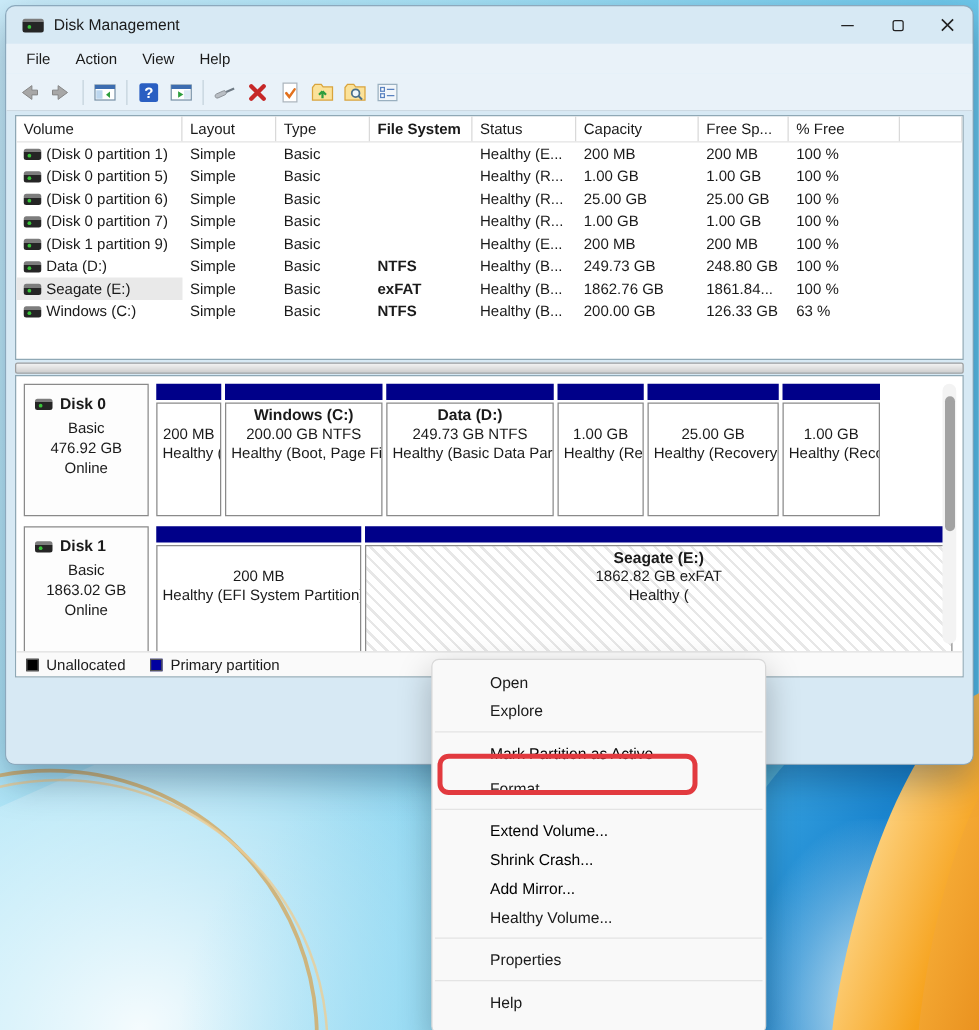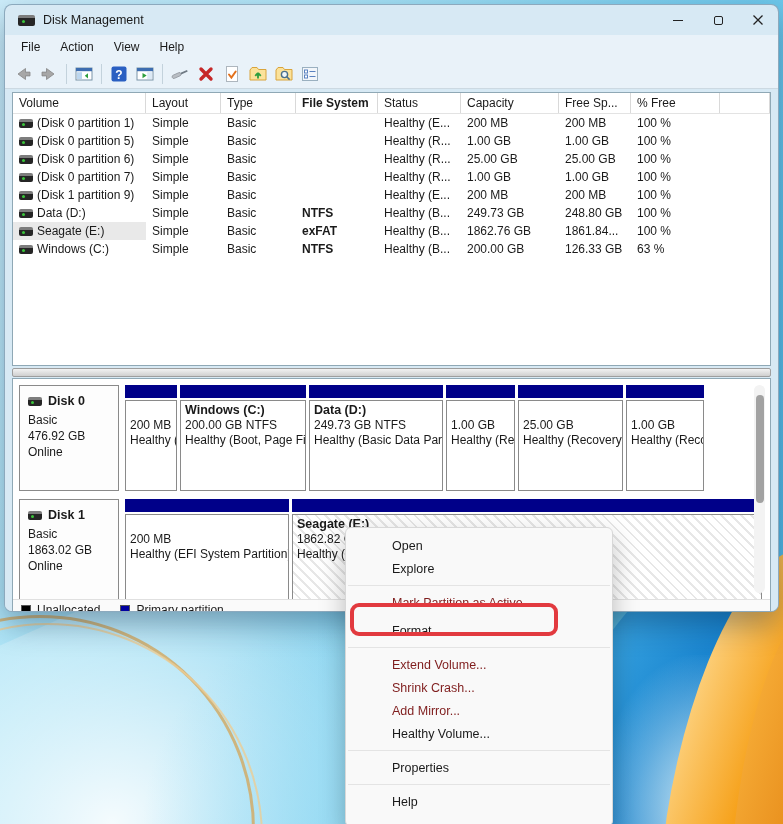--- a/index.html
+++ b/index.html
@@ -35,35 +35,35 @@
   .menubar { position:absolute; left:0; top:30px; right:0; height:24px; background:#e9f2f9; display:flex; align-items:center; padding-left:6px; }
   .menu-item { font-size:12px; padding:3px 10px; }
 
   .toolbar { position:absolute; left:0; top:54px; right:0; height:30px; background:#e9f2f9; border-bottom:1px solid #ccd9e2; display:flex; align-items:center; padding-left:6px; gap:2px; }
   .tbtn { width:24px; height:24px; display:flex; align-items:center; justify-content:center; }
   .tsep { width:1px; height:20px; background:#c3d2dc; margin:0 3px; }
 
   .content { position:absolute; left:0; top:84px; right:0; bottom:0; background:#d7e9f4; padding:3px 7px 0; }
 
   
-  .top-pane { height:274px; background:#fff; border:1px solid #8fa8b5; overflow:hidden; }
+  .top-pane { height:196px; background:#fff; border:1px solid #8fa8b5; overflow:hidden; }
   .thead { display:flex; height:21px; border-bottom:1px solid #e3e3e3; }
   .thead .cell { border-right:1px solid #d9d9d9; }
   .cell { font-size:12px; line-height:20px; padding-left:6px; white-space:nowrap; overflow:hidden; }
   .trow { display:flex; height:18px; }
   .trow .cell { line-height:18px; display:flex; align-items:center; gap:4px; }
   .c0{width:133px;} .c1{width:75px;} .c2{width:75px;} .c3{width:82px;font-weight:bold;} .c4{width:83px;} .c5{width:98px;} .c6{width:72px;} .c7{width:89px;} .c8{flex:1;}
   .trow.selected .c0 { background:#e9e9e9; }
 
   
   .splitter { height:9px; margin:2px 0 1px; background:linear-gradient(#f2f2f2,#cfcfcf); border:1px solid #9e9e9e; border-radius:2px; }
 
   
   .bottom-pane { position:relative; height:242px; background:#fff; border:1px solid #8fa8b5; overflow:hidden; }
-  .disk-row { position:absolute; left:6px; right:8px; }
+  .disk-row { position:absolute; left:6px; right:8px;text-align:center; }
   .disk-row.d0 { top:6px; height:106px; }
   .disk-row.d1 { top:120px; height:102px; }
   .disk-label { position:absolute; left:0; top:0; bottom:0; width:100px; background:#fdfdfd; border:1px solid #8a8a8a; padding:7px 8px 0; font-size:12px; line-height:16px; }
   .disk-label .dname { display:flex; align-items:center; gap:6px; font-weight:bold; font-size:12.5px; margin-bottom:3px; }
   .partitions { position:absolute; left:106px; top:0; bottom:0; right:0; display:flex; gap:3px; }
   .part { display:flex; flex-direction:column; flex:none; }
   .strip { height:13px; background:#000089; }
   .pbody { flex:1; margin-top:2px; background:#fff; border:1px solid #8a8a8a; padding:2px 4px; font-size:12px; line-height:15px; overflow:hidden; white-space:nowrap; }
   .pbody .pname { font-weight:bold; font-size:12.5px; display:block; height:15px; }
   .part.hatched .pbody { background-image:repeating-linear-gradient(45deg,#ffffff 0 5px,#e7e7e7 5px 7px); }
@@ -73,21 +73,21 @@
   .sq { width:10px; height:10px; display:inline-block; border:1px solid #555; }
   .sq-unallocated { background:#000000; }
   .sq-primary { background:#0000a0; margin-left:14px; }
 
   .vscroll { position:absolute; right:5px; top:6px; bottom:26px; width:11px; background:#f3f3f3; border-radius:6px; }
   .vthumb { position:absolute; left:1.5px; width:8px; top:10px; height:108px; background:#a2a2a2; border-radius:5px; }
 
   
   #ctxmenu { position:absolute; left:345px; top:527px; width:268px; height:300px; z-index:5; background:#f9f9f9; border:1px solid #d8d8d8; border-radius:6px; box-shadow:0 10px 26px rgba(0,0,0,.25); padding-top:6px; }
   .cm-item { height:23px; display:flex; align-items:center; padding-left:42px; font-size:12.5px; margin:0 4px; border-radius:3px; white-space:nowrap; }
-  .cm-item.disabled { color:#7f1d1d; }
+  .cm-item.disabled { color:#000000; }
   .cm-item.highlighted { background:#efefef; }
   .cm-sep { height:1px; background:#e4e4e4; margin:5px 2px; }
   .cm-gap { height:5px; }
 
   
   #redbox { position:absolute; left:350px; top:603px; width:208px; height:33px; z-index:6; border:4px solid #e23a3f; border-radius:9px; pointer-events:none; }
 </style>
 </head>
 <body>
 

